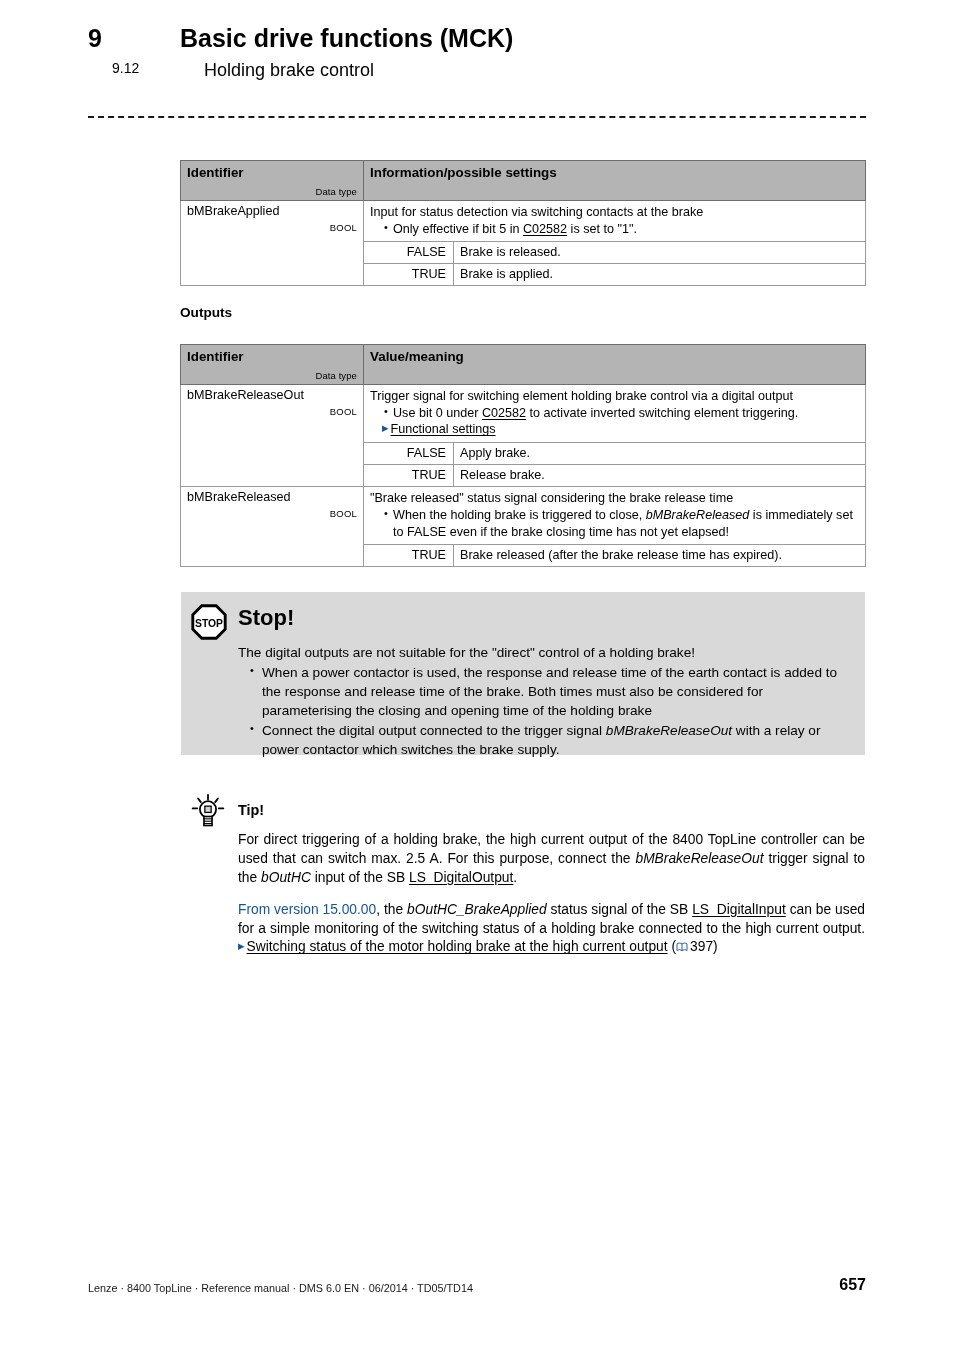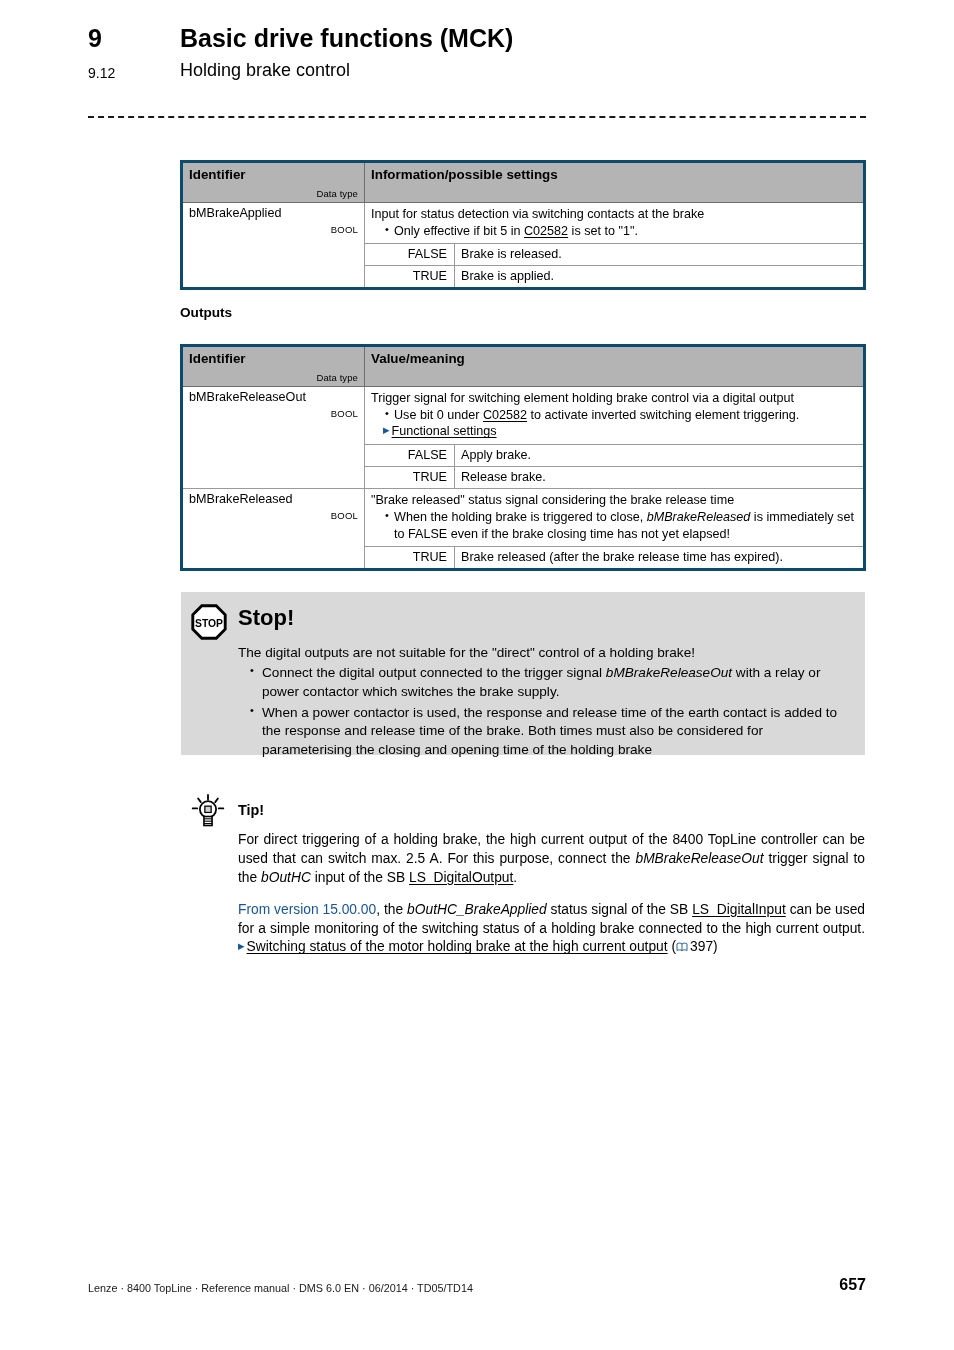--- a/index.html
+++ b/index.html
@@ -40,22 +40,23 @@
     width: 92px;
     flex: none;
     letter-spacing: 0px;
   }
   .hdr-title {
     font-size: 25px;
     font-weight: bold;
   }
   .hdr-row2 {
     display: flex;
-    align-items: flex-end;
+    align-items: flex-start;
     margin-top: 7px;
+    margin-left: 24px;
   }
   .hdr-sub-num {
     font-size: 14px;
     font-weight: normal;
     width: 92px;
     flex: none;
   }
   .hdr-sub-title {
     font-size: 18px;
   }
@@ -66,21 +67,21 @@
     width: 778px;
     border-top: 2px dashed #1a1a1a;
   }
 
   
   .tbl {
     position: absolute;
     border-collapse: collapse;
     table-layout: fixed;
     font-size: 12.6px;
-    border: 3px solid #0c4a6e;
+    border: 1px solid #0c4a6e;
   }
   .tbl td, .tbl th {
     border: 1px solid #9a9a9a;
     vertical-align: top;
     padding: 3px 6px 4px 6px;
     font-weight: normal;
     text-align: left;
   }
   .tbl .head td {
     background: #b4b4b4;
@@ -381,22 +382,22 @@
     <div class="stop-icon">
       <svg viewBox="0 0 40 40" width="36" height="36" aria-hidden="true">
         <polygon points="12,2 28,2 38,12 38,28 28,38 12,38 2,28 2,12" fill="#ffffff" stroke="#000000" stroke-width="3.2"></polygon>
         <text x="20" y="25" text-anchor="middle" font-family="Liberation Sans, sans-serif" font-size="11.5" font-weight="bold" fill="#000000">STOP</text>
       </svg>
     </div>
     <div class="stop-title">Stop!</div>
     <div class="stop-body">
       <div class="lead">The digital outputs are not suitable for the "direct" control of a holding brake!</div>
       <ul class="bl">
+        <li>When a power contactor is used, the response and release time of the earth contact is added to the response and release time of the brake. Both times must also be considered for parameterising the closing and opening time of the holding brake</li>
         <li><span>Connect the digital output connected to the trigger signal </span><i class="id">bMBrakeReleaseOut</i><span> with a relay or power contactor which switches the brake supply.</span></li>
-        <li>When a power contactor is used, the response and release time of the earth contact is added to the response and release time of the brake. Both times must also be considered for parameterising the closing and opening time of the holding brake</li>
       </ul>
     </div>
   </div>
 
   <div class="tipwrap">
     <div class="tip-icon">
       <svg viewBox="0 0 40 42" width="36" height="38" aria-hidden="true">
         <g stroke="#000000" stroke-width="2" stroke-linecap="round">
           <line x1="20" y1="2" x2="20" y2="7"></line>
           <line x1="9" y1="6" x2="12" y2="10"></line>

